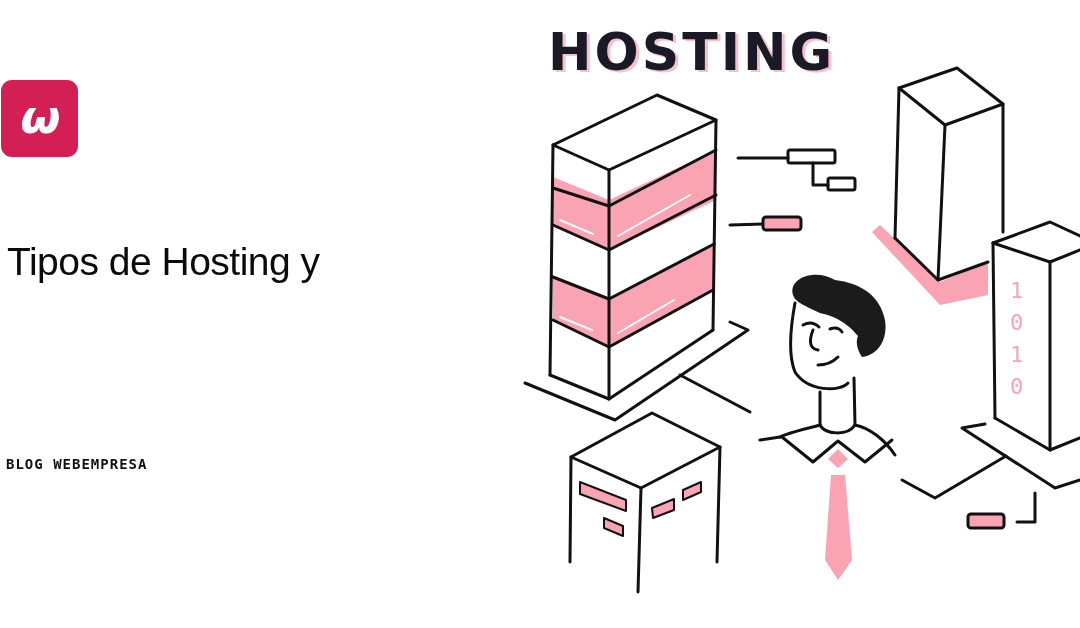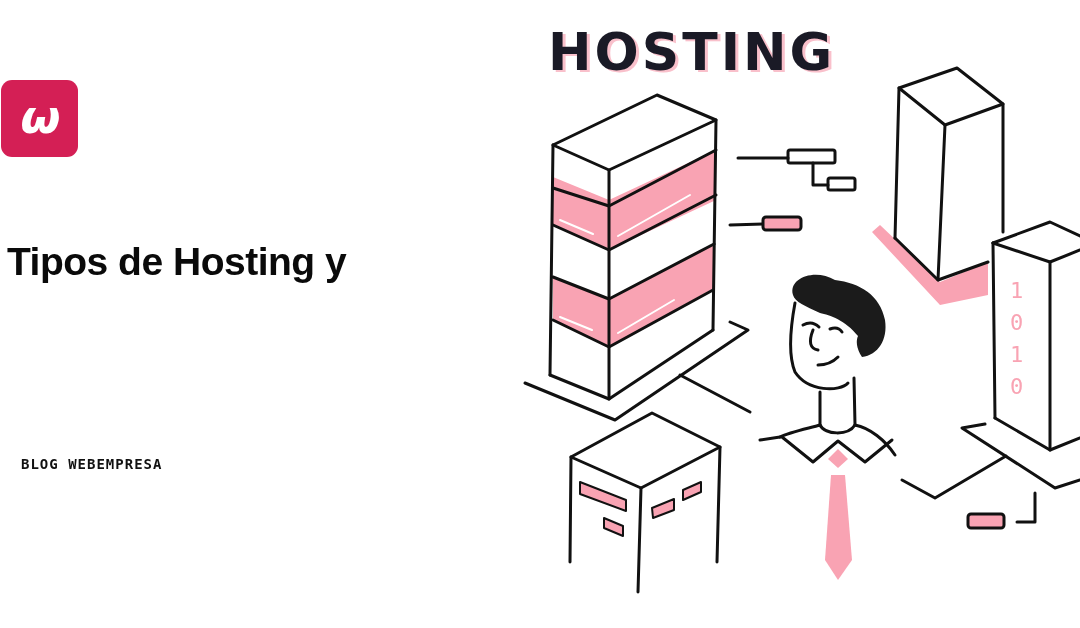--- a/index.html
+++ b/index.html
@@ -1,23 +1,23 @@
 <!DOCTYPE html>
 <html><head>
 <meta charset="utf-8">
 <style>
   html,body{margin:0;padding:0;background:#ffffff;}
   body{width:1080px;height:628px;position:relative;overflow:hidden;font-family:"Liberation Sans",sans-serif;}
   .logo{position:absolute;left:1px;top:80px;width:77px;height:77px;border-radius:11px;background:#d41f55;display:flex;align-items:center;justify-content:center;}
   .logo-mark{color:#fff;font-family:"DejaVu Sans",sans-serif;font-weight:bold;font-style:italic;font-size:46px;line-height:1;margin-top:-4px;letter-spacing:-2px;}
-  .title{position:absolute;left:7px;top:238px;font-family:"Liberation Sans",sans-serif;font-weight:bold;font-size:39px;line-height:48px;color:#0a0a0a;letter-spacing:-0.5px;}
+  .title{position:absolute;left:7px;top:238px;font-family:"Liberation Sans",sans-serif;font-weight:normal;font-size:39px;line-height:48px;color:#0a0a0a;letter-spacing:-0.5px;}
   .title .hl{position:relative;display:inline-block;}
   .title .hl::before{content:"";position:absolute;left:-2px;right:-2px;top:24px;height:20px;background:#f9a3b3;z-index:-1;}
   .title .hl span{position:relative;}
-  .blog{position:absolute;left:21px;top:456px;font-family:"DejaVu Sans Mono",monospace;font-weight:bold;font-size:14px;letter-spacing:1px;color:#111;}
+  .blog{position:absolute;left:6px;top:456px;font-family:"DejaVu Sans Mono",monospace;font-weight:bold;font-size:14px;letter-spacing:1px;color:#111;}
   .hosting{position:absolute;left:548px;top:22px;font-family:"DejaVu Sans",sans-serif;font-weight:bold;font-size:52px;letter-spacing:3px;color:#1a1a26;text-shadow:3px 2px 0 #f9c0cb;}
   svg.illus{position:absolute;left:0;top:0;}
 </style>
 </head>
 <body>
 
 <div class="logo">
   <span class="logo-mark">ѡ</span>
 </div>
 

